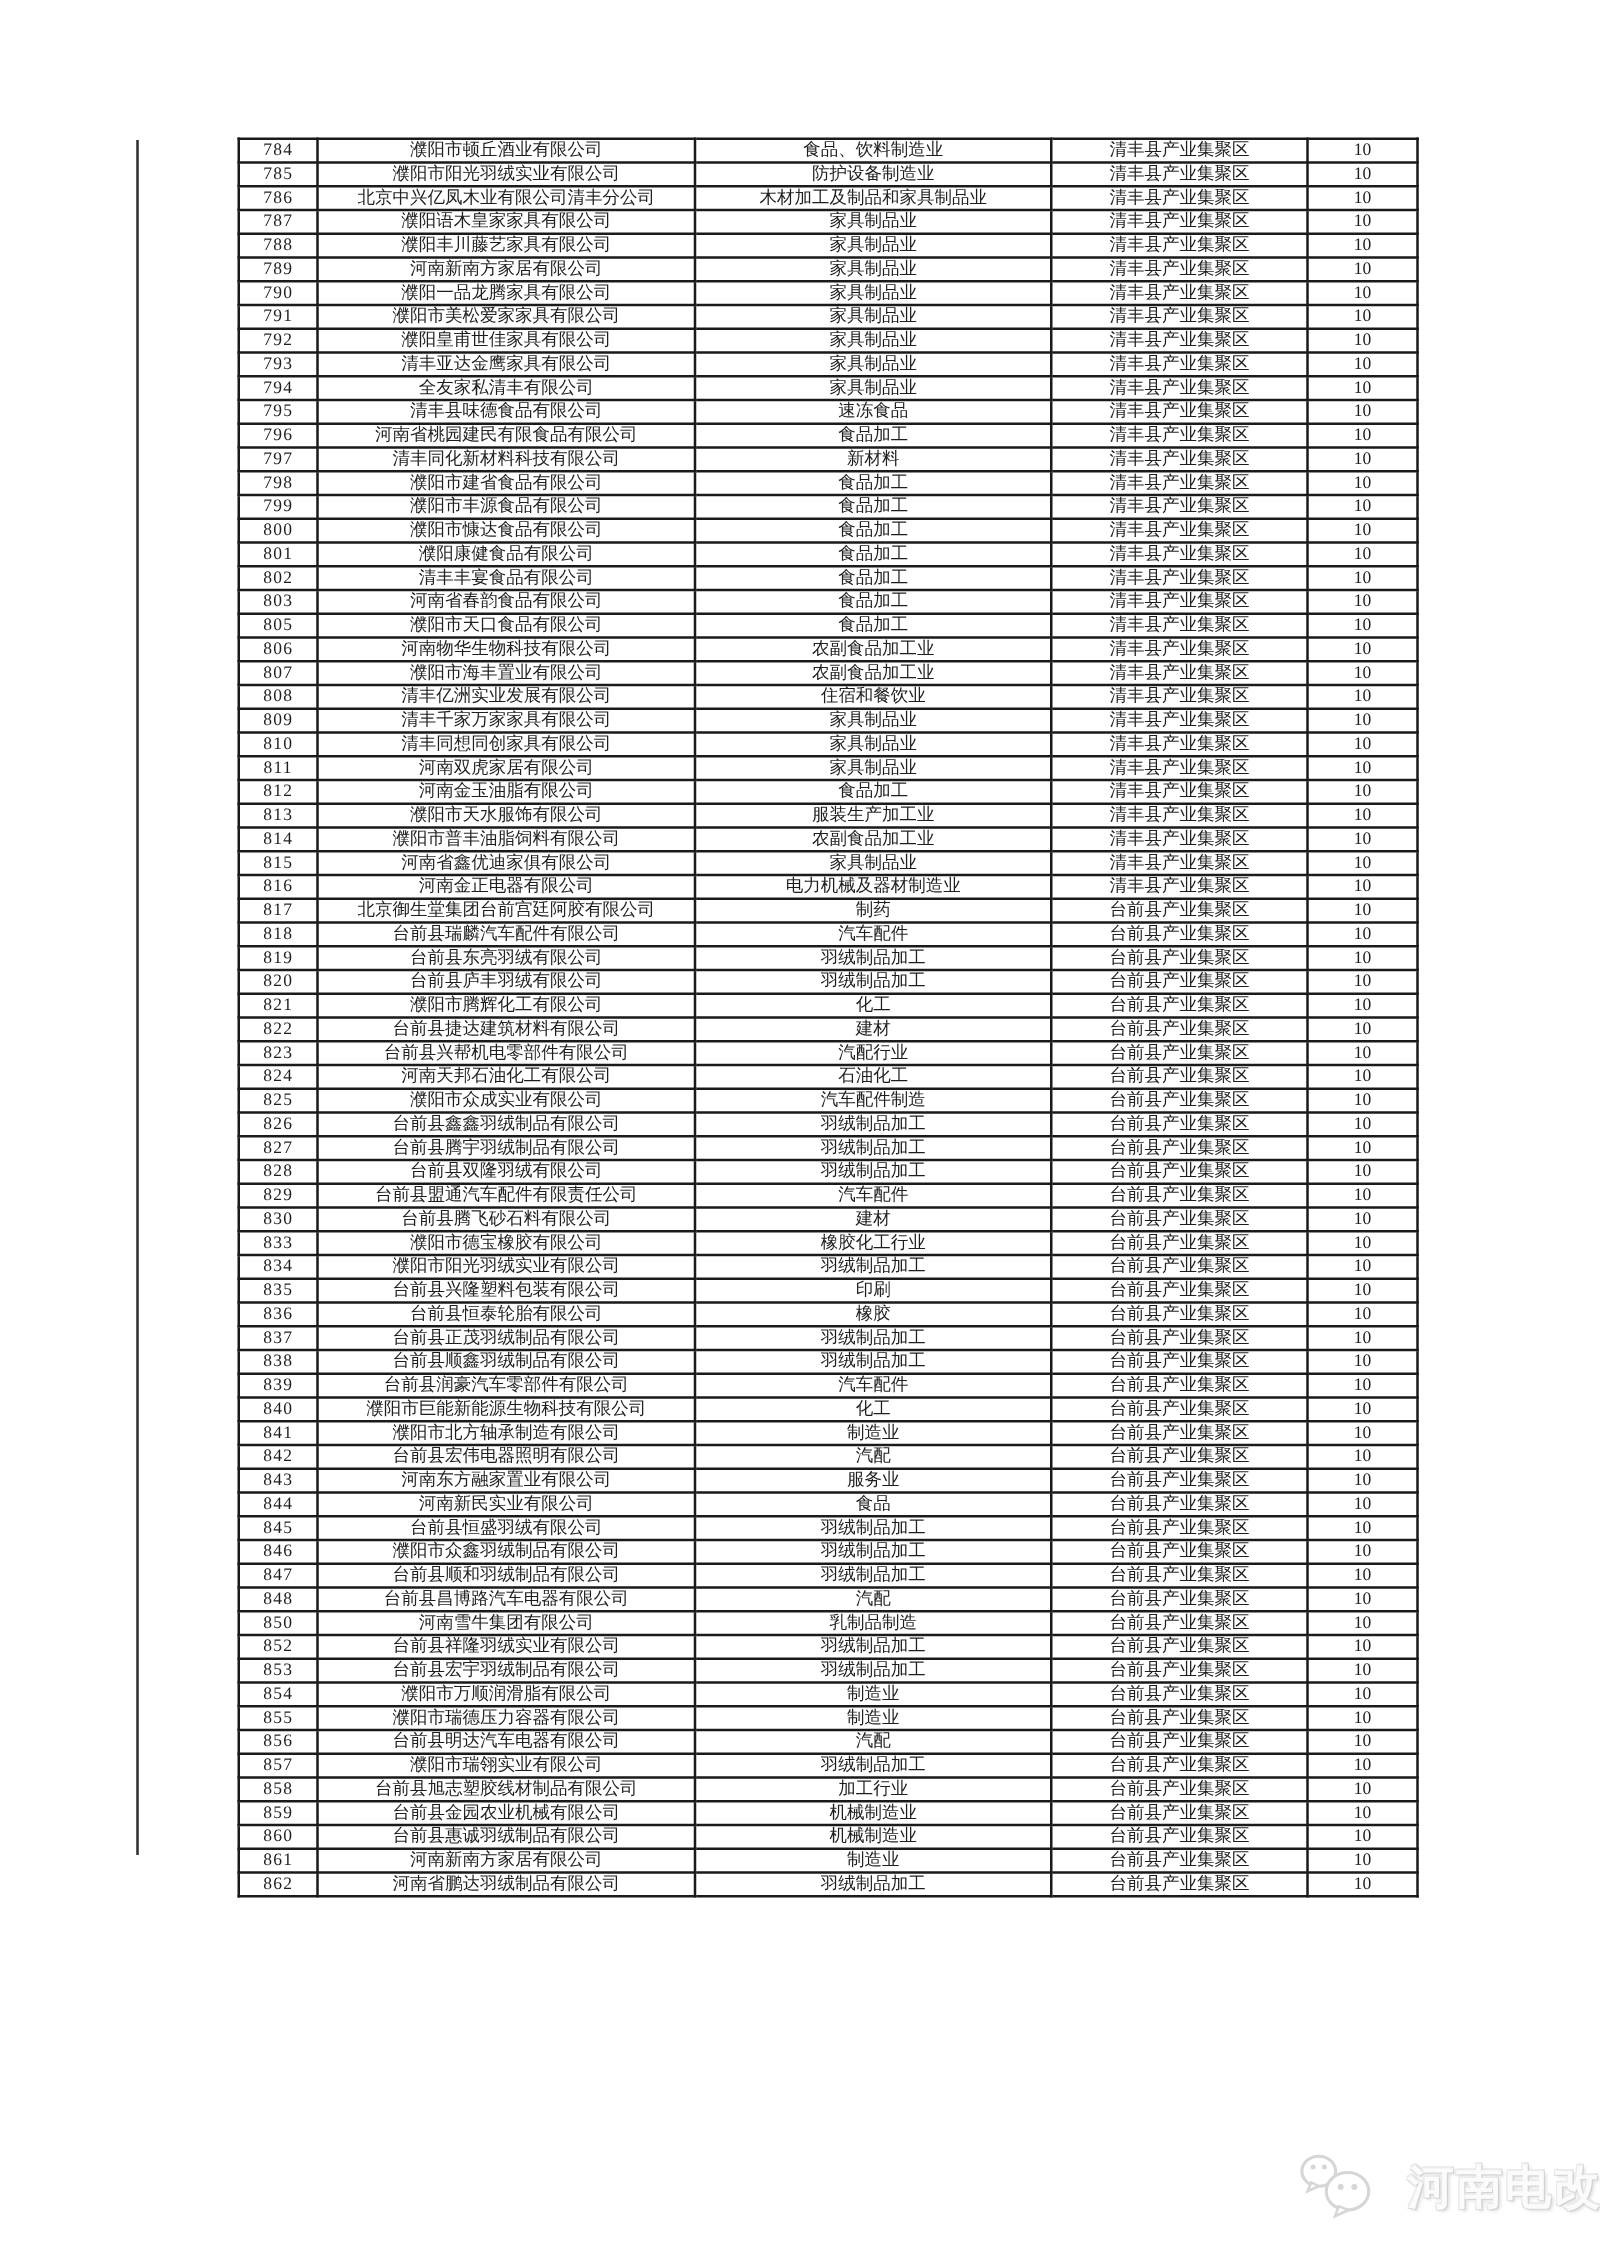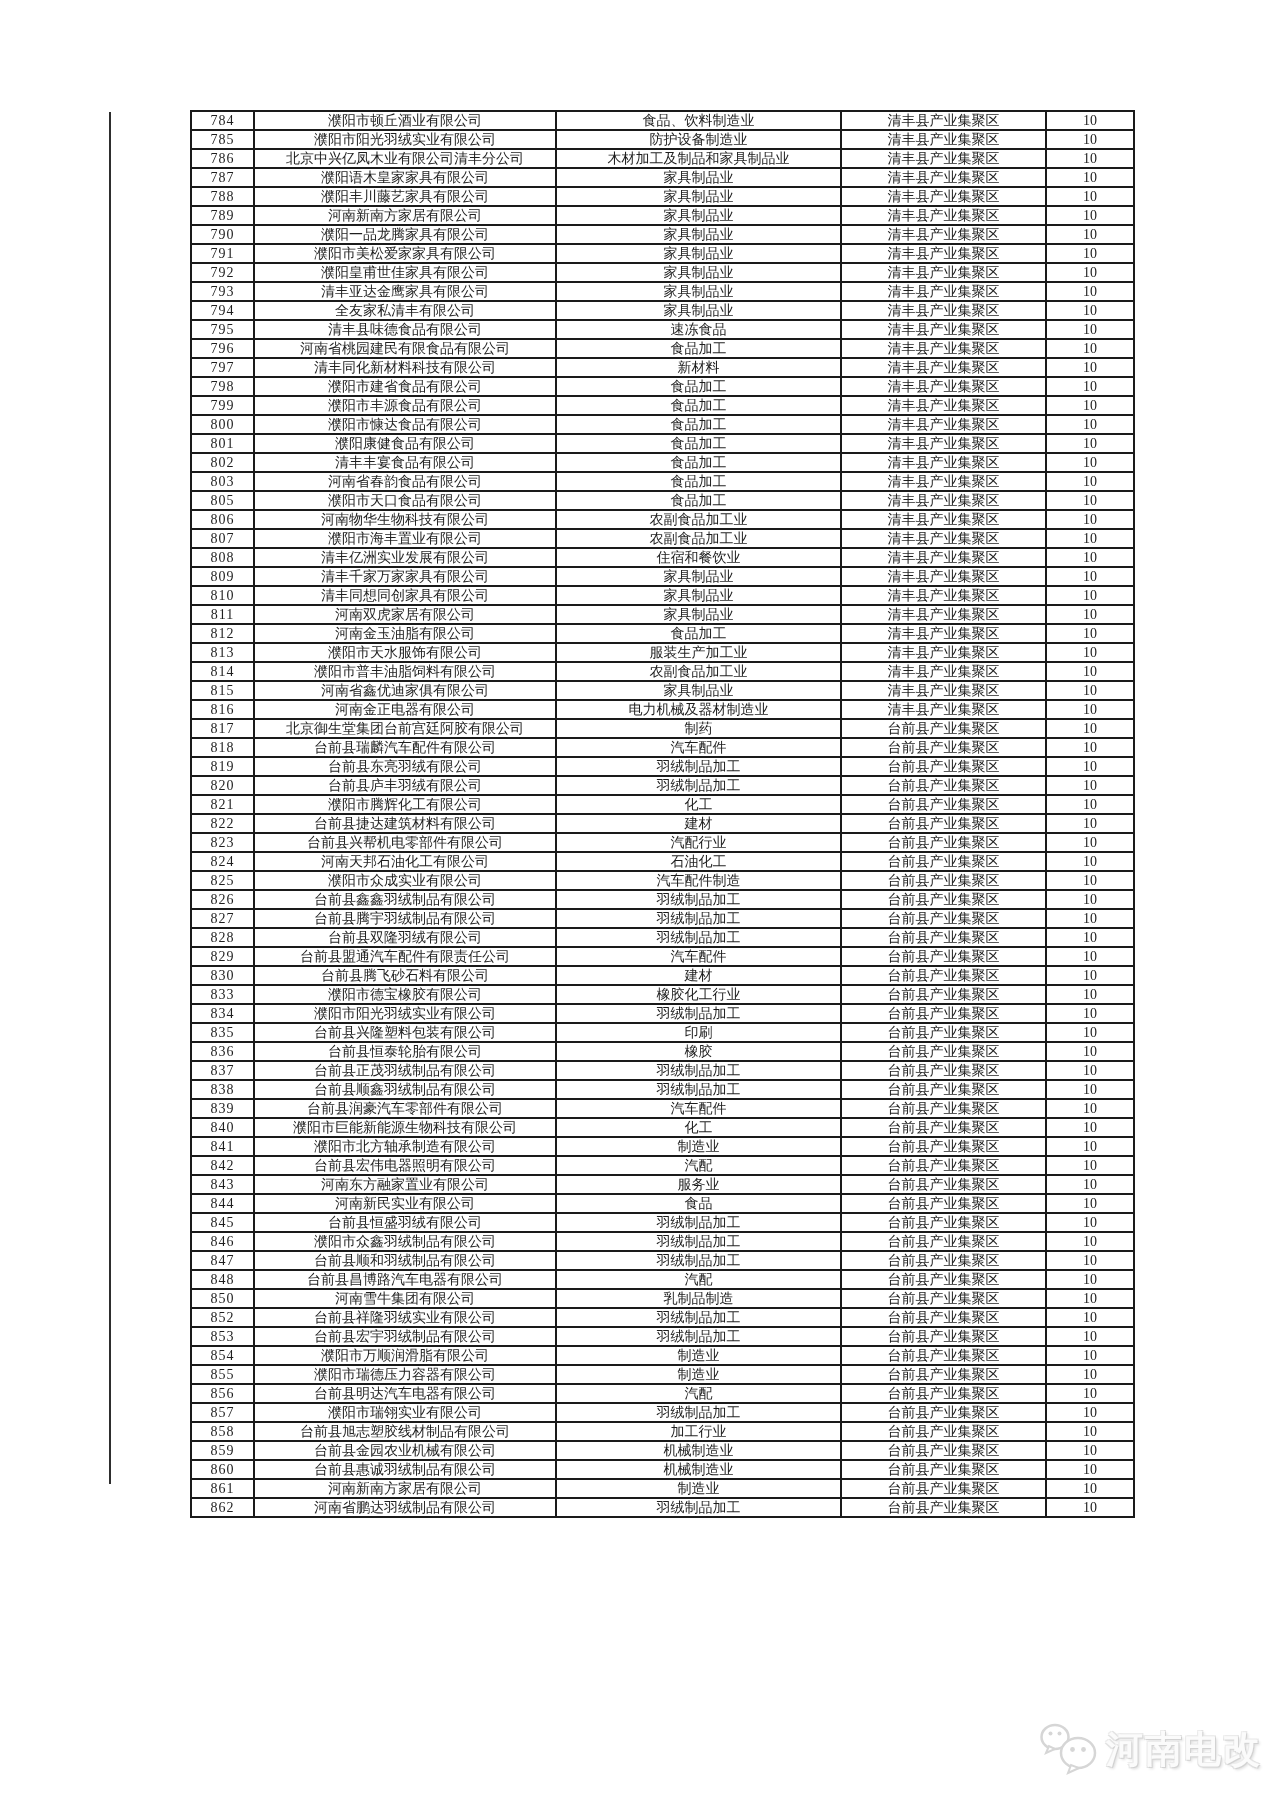--- a/index.html
+++ b/index.html
@@ -21,21 +21,21 @@
     color:#1e1e1e; text-align:center; padding:0 2px; white-space:nowrap;
     overflow:hidden;
   }
   td.col-no       { width:63px;  letter-spacing:1px; }
   td.col-company  { width:302px; text-align:left; padding-left:6px; }
   td.col-industry { width:285px; }
   td.col-district { width:205px; }
   td.col-value    { width:88px;  }
   .watermark {
     position:absolute; left:1038px; top:1718px; width:212px; height:64px;
-    display:flex; align-items:center; gap:6px;
+    display:flex; align-items:center; gap:26px;
   }
   .wm-icon { flex:0 0 auto; }
   .wm-text {
     font-family:"Liberation Sans","DejaVu Sans",sans-serif;
     font-size:37px; font-weight:bold; letter-spacing:2px;
     color:#fbfbfb;
     text-shadow:1px 1px 0 #d2d2d2, -1px -1px 0 #ececec,
                 1px -1px 0 #e2e2e2, -1px 1px 0 #e2e2e2, 2px 2px 3px #dcdcdc;
     white-space:nowrap;
   }

